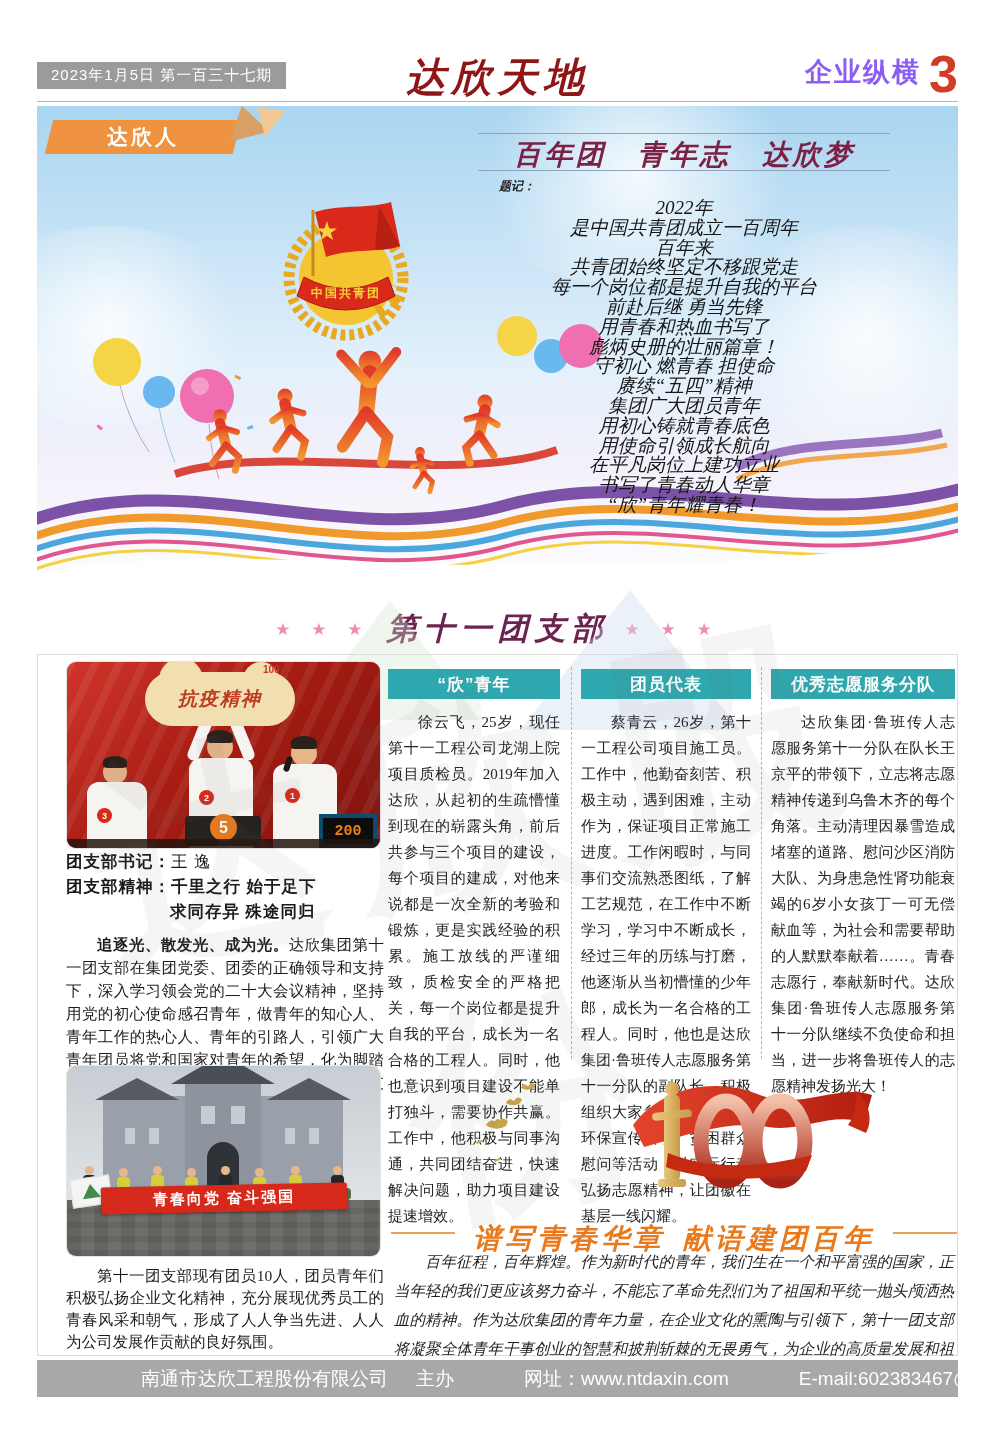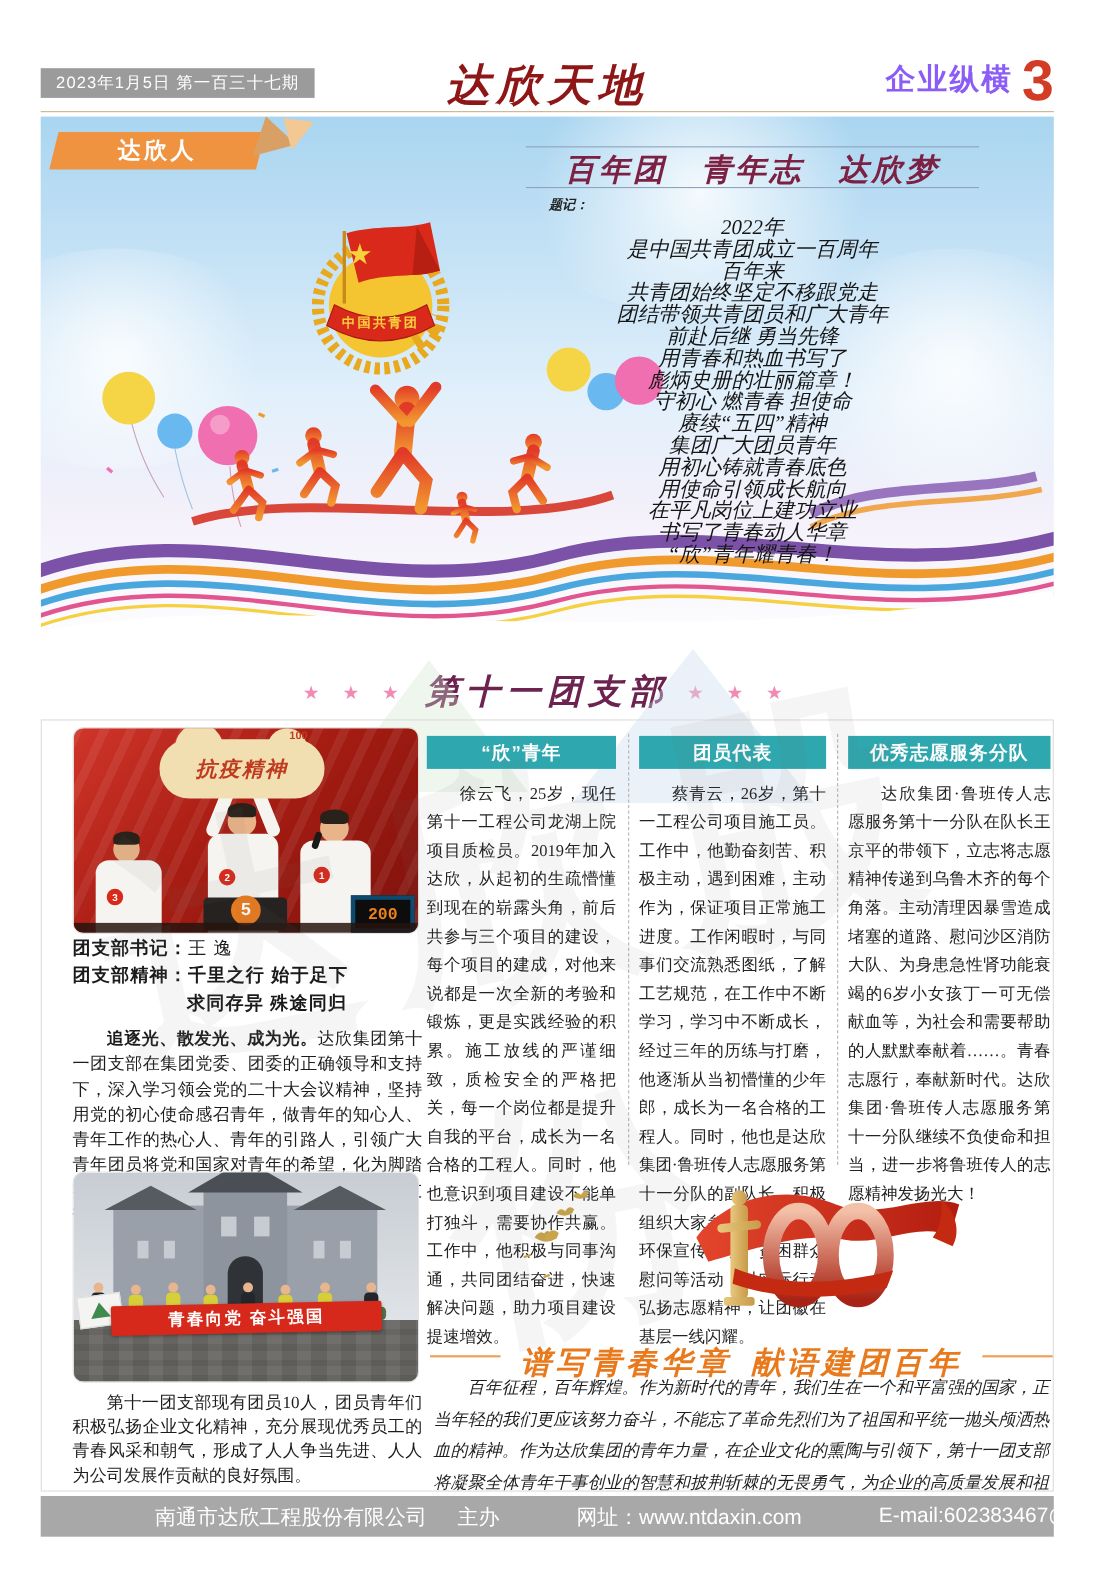--- a/index.html
+++ b/index.html
@@ -237,21 +237,21 @@
     <div class="title-rule" style="left:441px;top:27px;width:412px;"></div>
     <div class="banner-title">百年团　青年志　达欣梦</div>
     <div class="title-rule" style="left:441px;top:64px;width:412px;"></div>
     <div class="preface">题记：</div>
 
     <div class="poem">
       <div>2022年</div>
       <div>是中国共青团成立一百周年</div>
       <div>百年来</div>
       <div>共青团始终坚定不移跟党走</div>
-      <div>团结带领共青团员和广大青年</div>
+      <div>每一个岗位都是提升自我的平台</div>
       <div>前赴后继 勇当先锋</div>
       <div>用青春和热血书写了</div>
       <div>彪炳史册的壮丽篇章！</div>
       <div>守初心 燃青春 担使命</div>
       <div>赓续“五四”精神</div>
       <div>集团广大团员青年</div>
       <div>用初心铸就青春底色</div>
       <div>用使命引领成长航向</div>
       <div>在平凡岗位上建功立业</div>
       <div>书写了青春动人华章</div>

